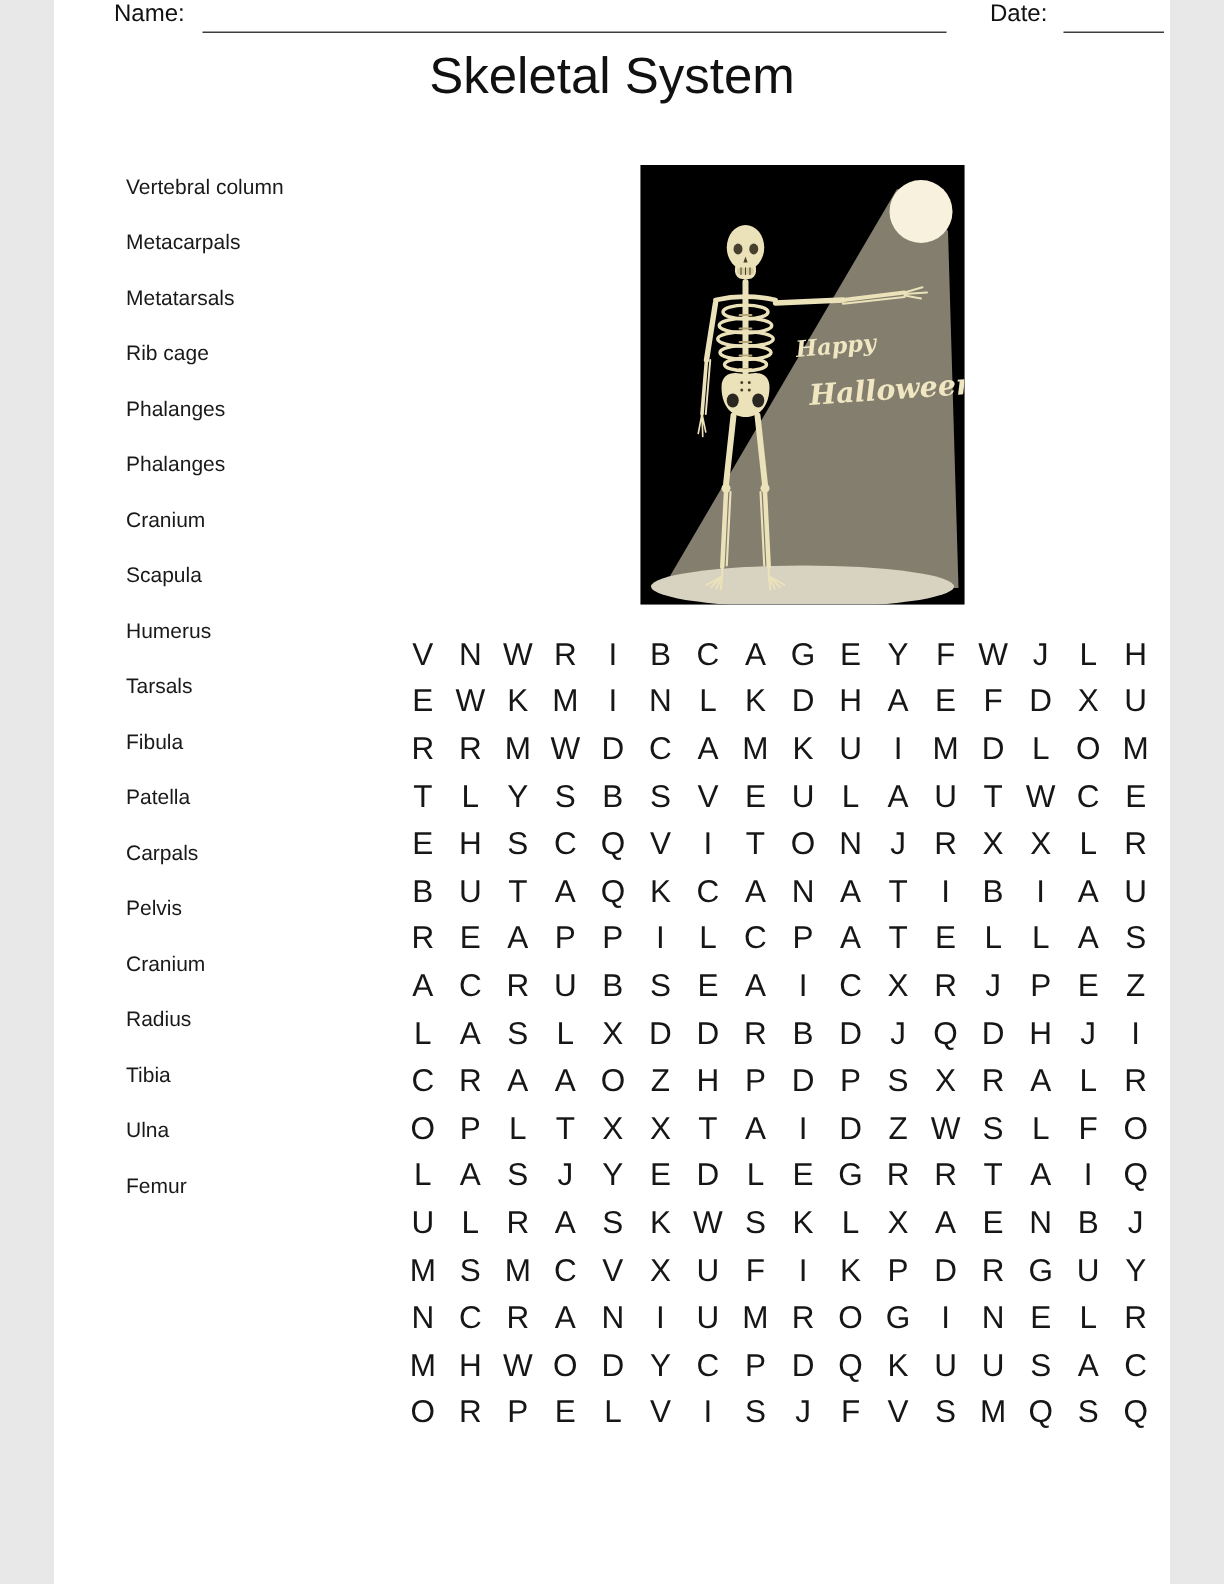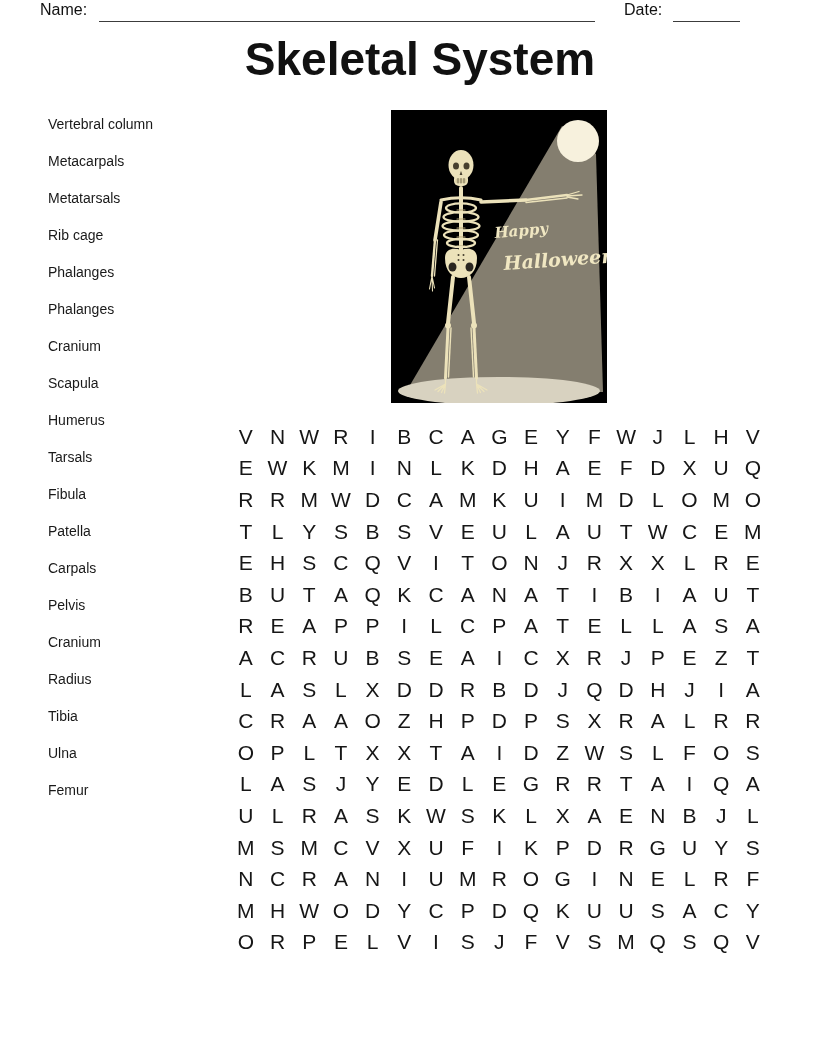--- a/index.html
+++ b/index.html
@@ -1,35 +1,35 @@
 <!DOCTYPE html>
 <html><head>
 <meta charset="utf-8">
 <style>
   html,body{margin:0;padding:0;background:#e8e8e8;}
   .page{
     position:relative;
-    width:816px;height:1056px;
+    width:744px;height:1056px;
     margin:0 auto;
     background:#ffffff;
     font-family:"Liberation Sans",sans-serif;
     color:#1a1a1a;
     overflow:hidden;
   }
   
   .hdr-label{position:absolute;top:1px;font-size:16px;color:#111;}
   .name-label{left:40px;}
   .date-label{left:624px;}
   .fill-line{position:absolute;height:0;border-bottom:1.6px solid #3c3c3c;}
   .name-line{left:99px;top:21px;width:496px;}
   .date-line{left:673px;top:21px;width:67px;}
   
   .title{
-    position:absolute;left:12px;top:32px;width:100%;
-    text-align:center;font-size:46px;font-weight:700;
+    position:absolute;left:0;top:32px;width:100%;
+    text-align:center;font-size:34px;font-weight:400;
     letter-spacing:0px;color:#111;
   }
   
   .word-list{position:absolute;left:48px;top:106px;}
   .word-list .word{
     height:37px;line-height:37px;font-size:14px;color:#191919;
     white-space:nowrap;
   }
   
   .illustration{

